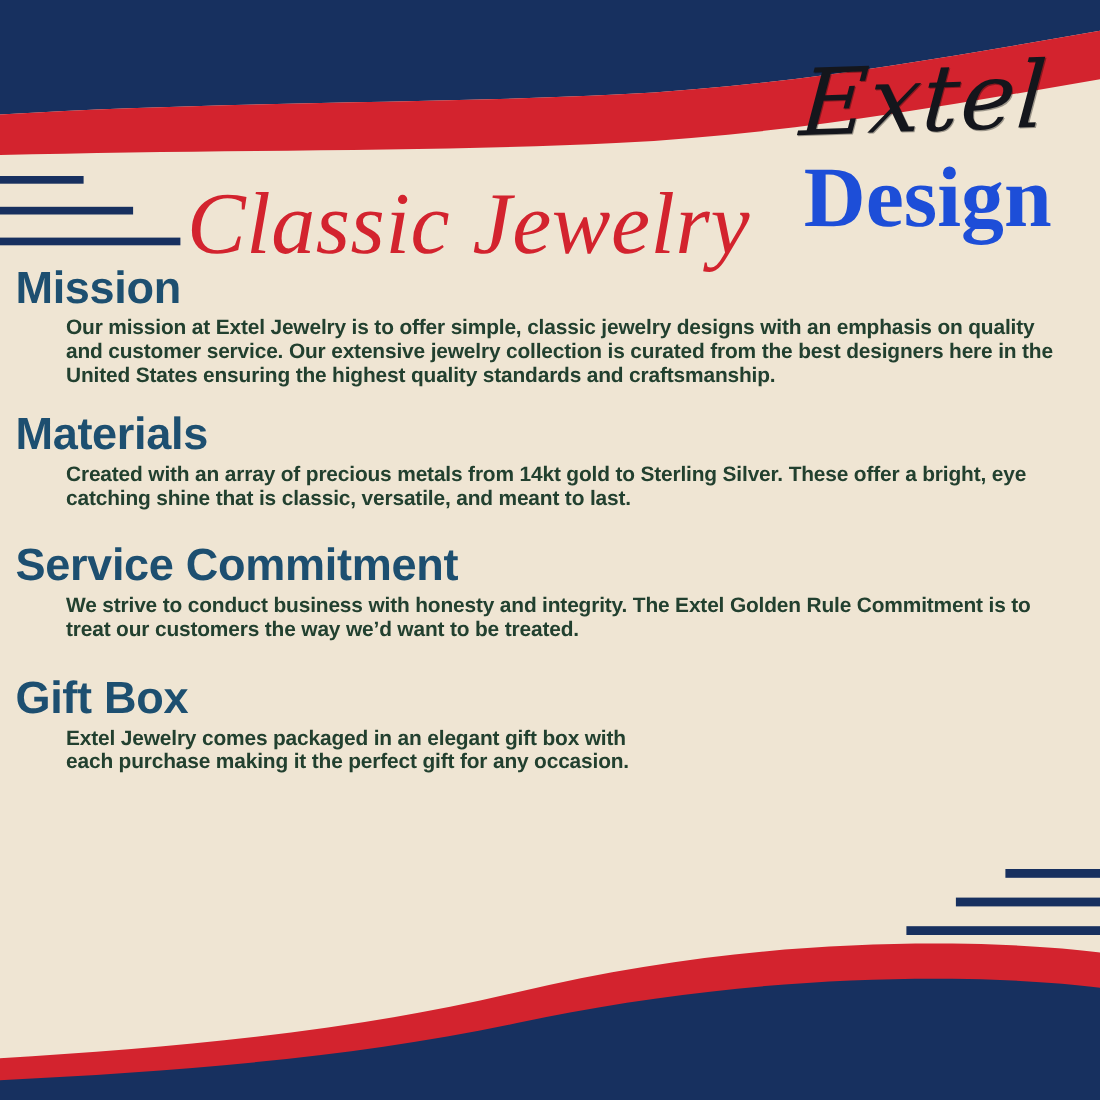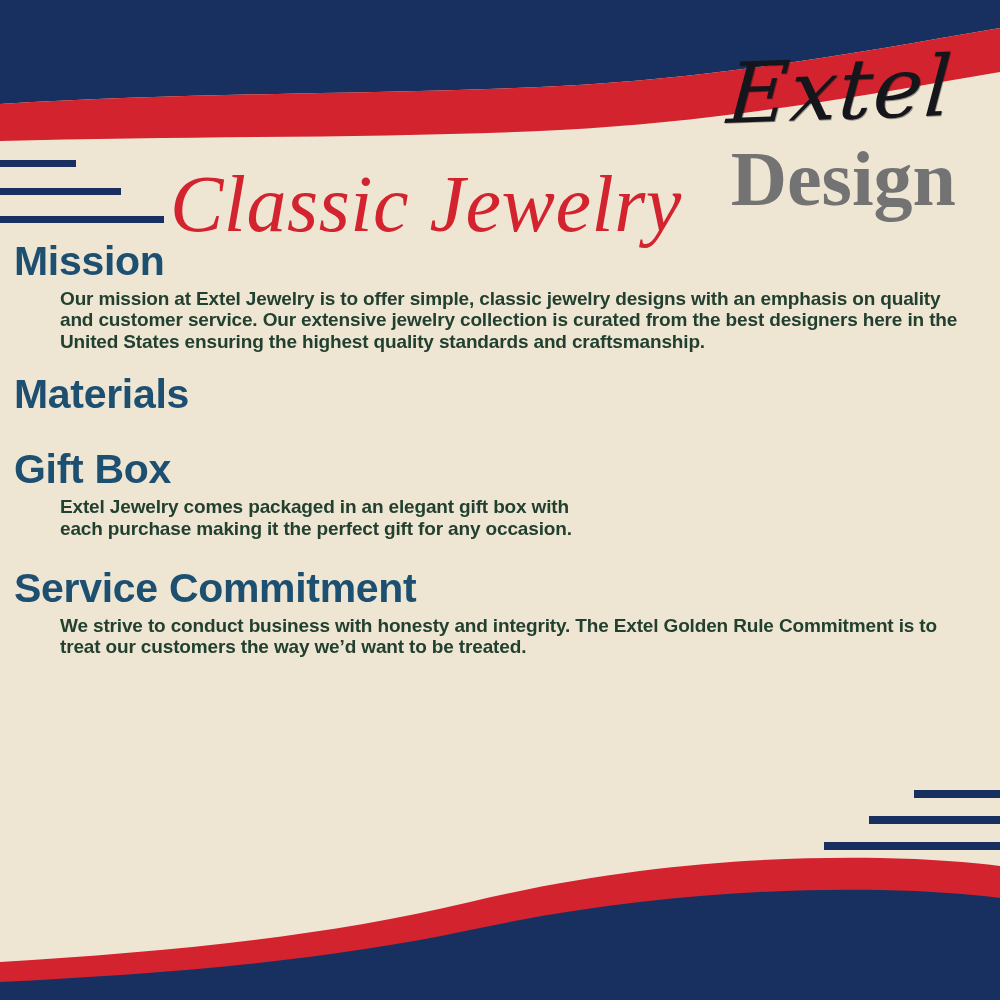--- a/index.html
+++ b/index.html
@@ -52,21 +52,21 @@
   }
 
   .brand-design {
     position: absolute;
     right: 44px;
     top: 140px;
     font-family: "Liberation Serif", "DejaVu Serif", serif;
     font-weight: 700;
     font-size: 78px;
     line-height: 1;
-    color: #737373;
+    color: #1d4ed8;
     letter-spacing: 0px;
   }
 
   .title-classic {
     position: absolute;
     left: 170px;
     top: 164px;
     font-family: "Liberation Serif", "DejaVu Serif", serif;
     font-style: italic;
     font-weight: 400;
@@ -182,31 +182,32 @@
 
   <div class="content">
 
     <div class="section sec-mission">
       <h2 class="section-heading">Mission</h2>
       <p class="section-body">Our mission at Extel Jewelry is to offer simple, classic jewelry designs with an emphasis on quality and customer service. Our extensive jewelry collection is curated from the best designers here in the United States ensuring the highest quality standards and craftsmanship.</p>
     </div>
 
     <div class="section sec-materials">
       <h2 class="section-heading">Materials</h2>
+      <p class="section-body">Created with an array of precious metals from 14kt gold to Sterling Silver. These offer a bright, eye catching shine that is classic, versatile, and meant to last.</p>
+    </div>
+
+    <div class="section sec-service">
+      <h2 class="section-heading">Service Commitment</h2>
+      <p class="section-body">We strive to conduct business with honesty and integrity. The Extel Golden Rule Commitment is to treat our customers the way we’d want to be treated.</p>
     </div>
 
     <div class="section sec-gift">
       <h2 class="section-heading">Gift Box</h2>
       <p class="section-body">Extel Jewelry comes packaged in an elegant gift box with
 each purchase making it the perfect gift for any occasion.</p>
-    </div>
-
-    <div class="section sec-service">
-      <h2 class="section-heading">Service Commitment</h2>
-      <p class="section-body">We strive to conduct business with honesty and integrity. The Extel Golden Rule Commitment is to treat our customers the way we’d want to be treated.</p>
     </div>
 
   </div>
 
   <div class="rules-right">
     <div class="rule r1"></div>
     <div class="rule r2"></div>
     <div class="rule r3"></div>
   </div>
 

